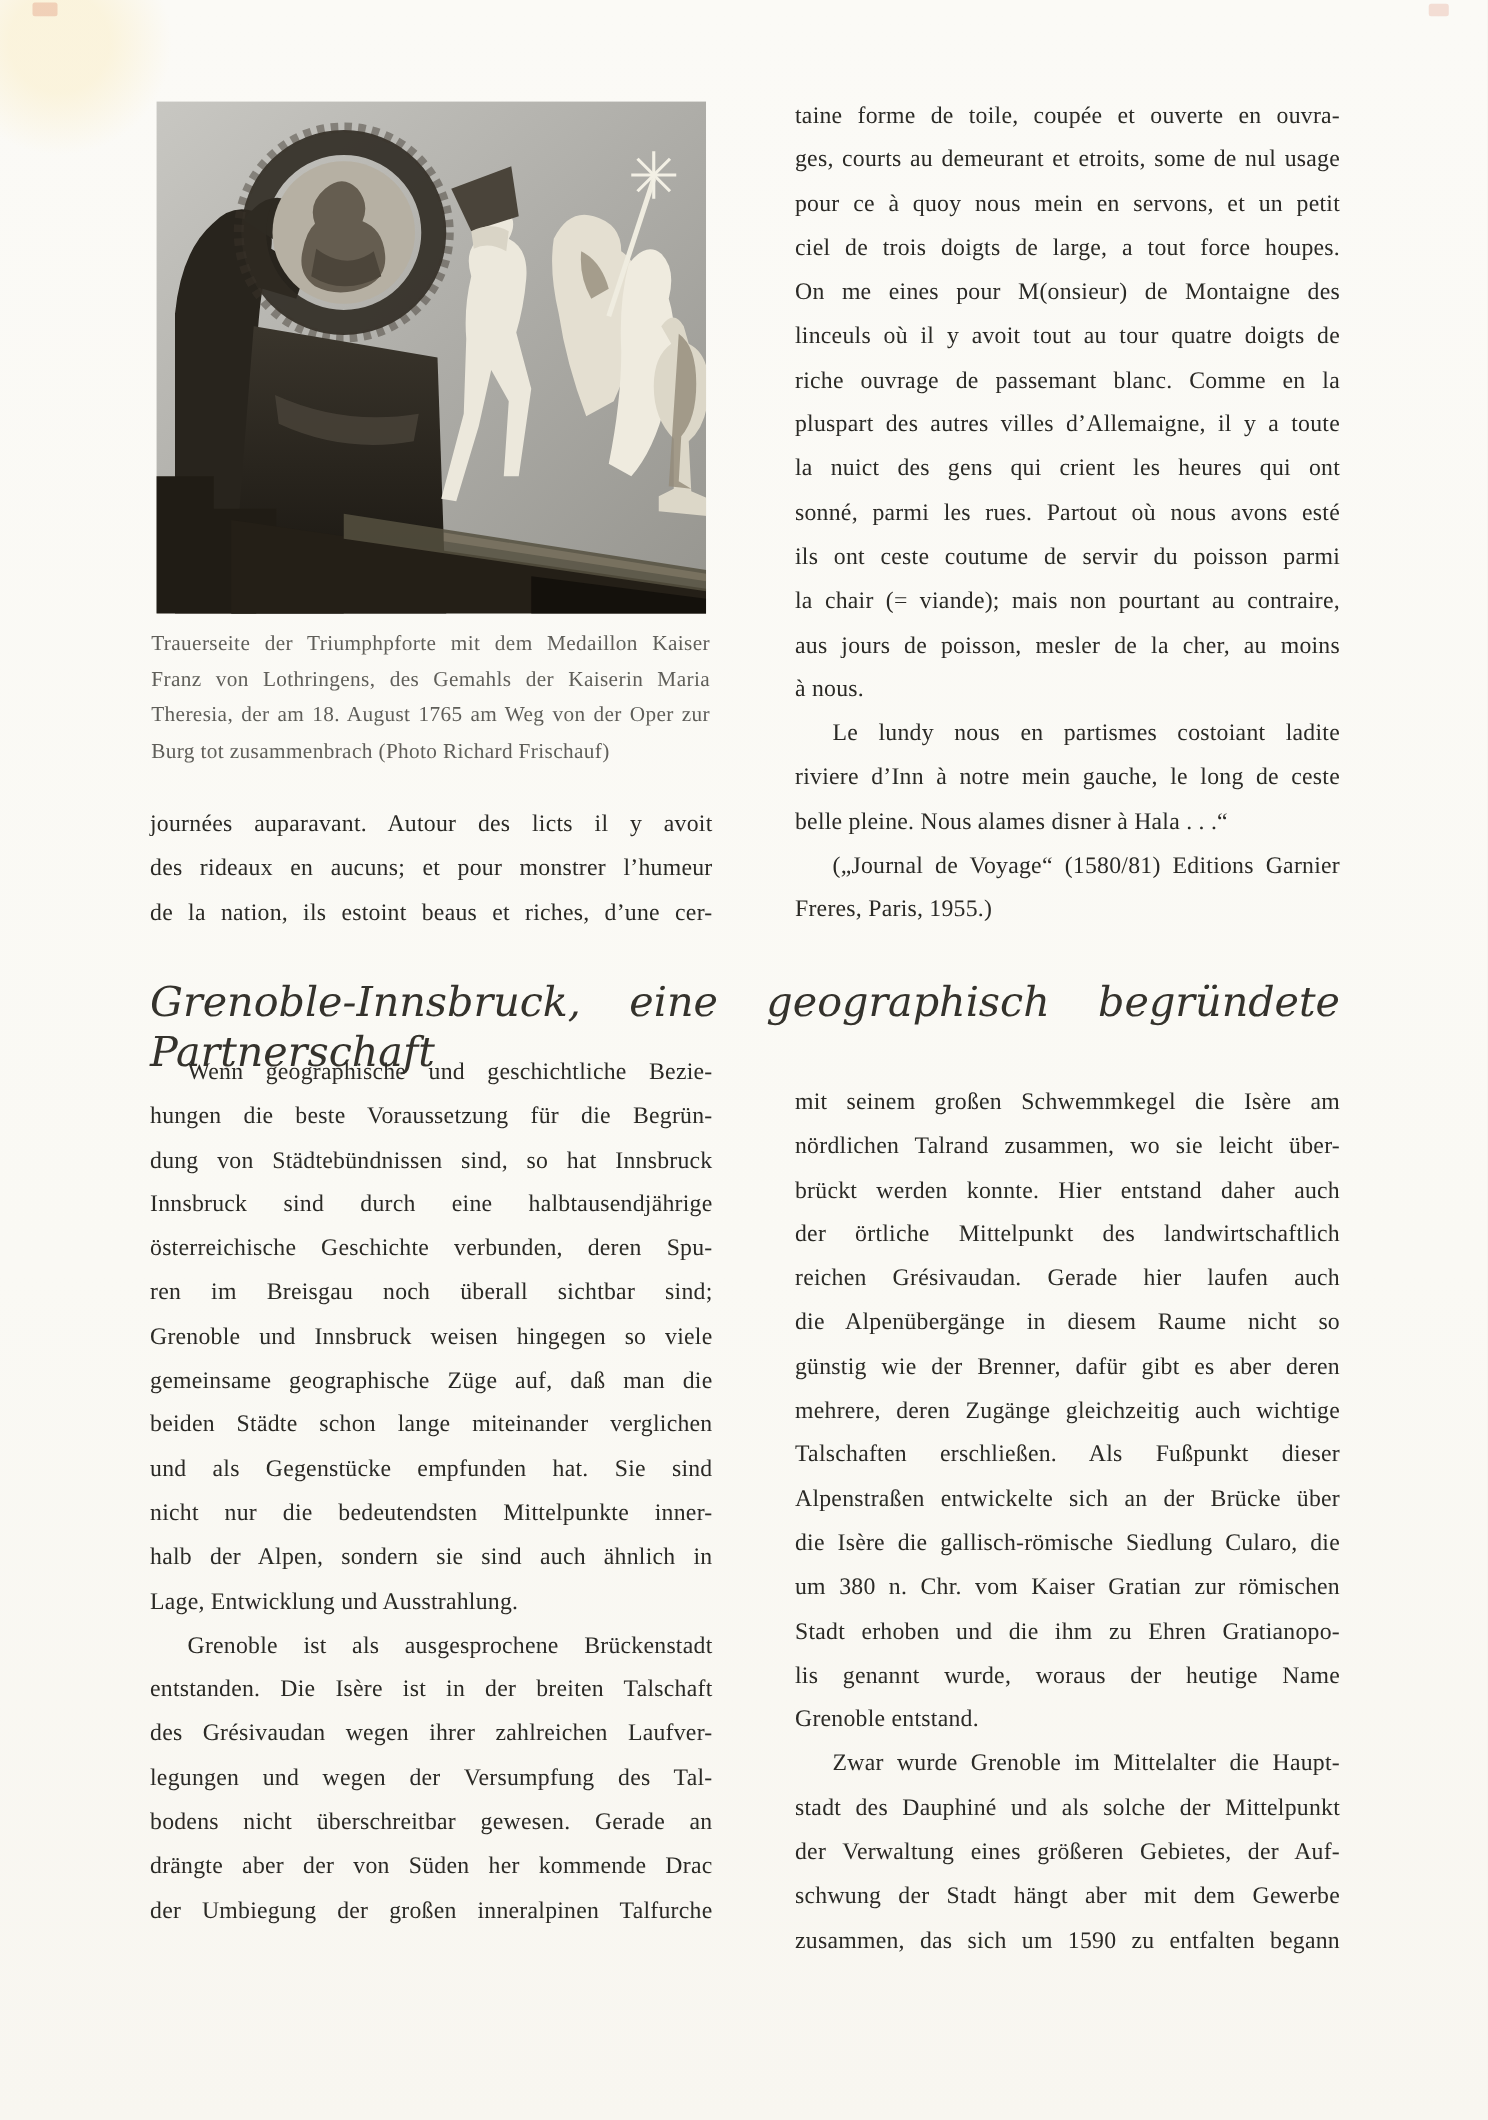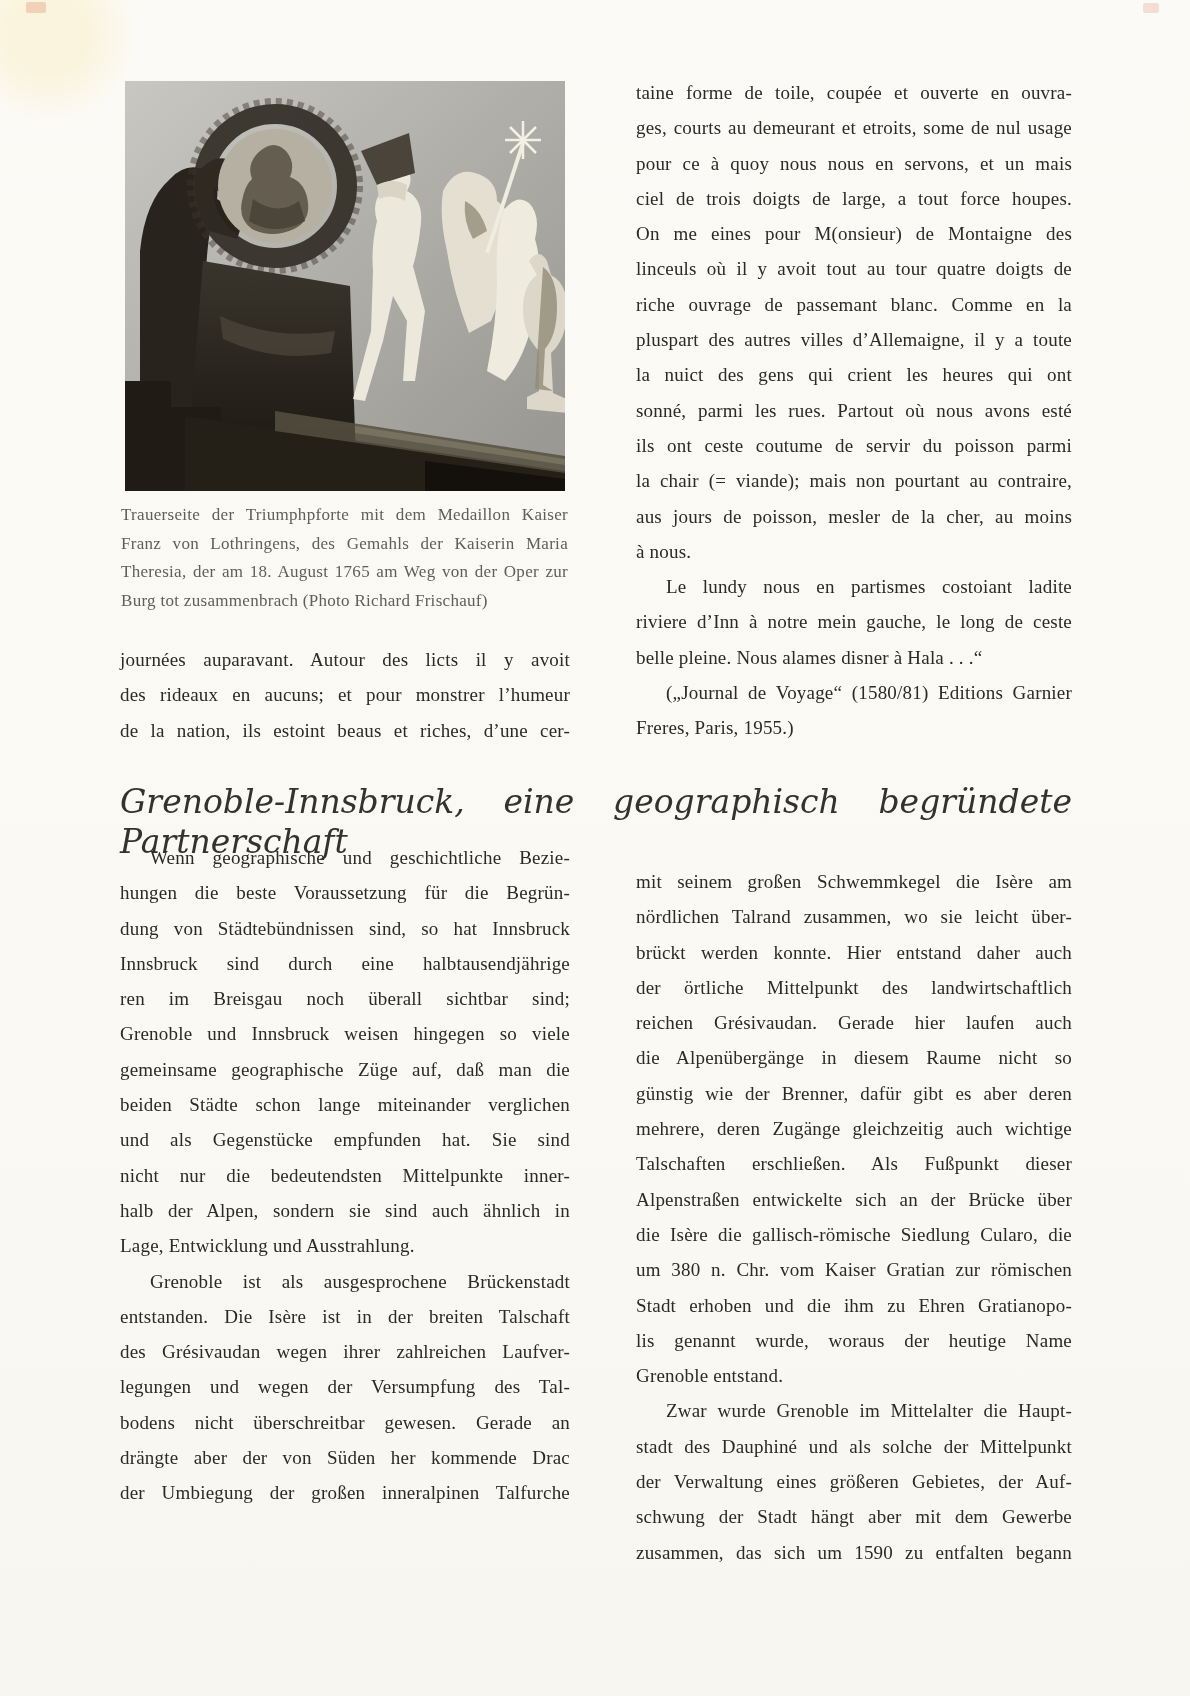--- a/index.html
+++ b/index.html
@@ -120,21 +120,21 @@
         <div class="line">Franz von Lothringens, des Gemahls der Kaiserin Maria</div>
         <div class="line">Theresia, der am 18. August 1765 am Weg von der Oper zur</div>
         <div class="line line-last">Burg tot zusammenbrach (Photo Richard Frischauf)</div>
       </div>
     </div>
 
   <div class="bodytext col-right-french">
       <div class="para">
         <div class="line">taine forme de toile, coupée et ouverte en ouvra-</div>
         <div class="line">ges, courts au demeurant et etroits, some de nul usage</div>
-        <div class="line">pour ce à quoy nous nous en servons, et un mais</div>
+        <div class="line">pour ce à quoy nous mein en servons, et un petit</div>
         <div class="line">ciel de trois doigts de large, a tout force houpes.</div>
         <div class="line">On me eines pour M(onsieur) de Montaigne des</div>
         <div class="line">linceuls où il y avoit tout au tour quatre doigts de</div>
         <div class="line">riche ouvrage de passemant blanc. Comme en la</div>
         <div class="line">pluspart des autres villes d’Allemaigne, il y a toute</div>
         <div class="line">la nuict des gens qui crient les heures qui ont</div>
         <div class="line">sonné, parmi les rues. Partout où nous avons esté</div>
         <div class="line">ils ont ceste coutume de servir du poisson parmi</div>
         <div class="line">la chair (= viande); mais non pourtant au contraire,</div>
         <div class="line">aus jours de poisson, mesler de la cher, au moins</div>
@@ -160,20 +160,21 @@
     </div>
 
   <h1 class="heading">Grenoble-Innsbruck, eine geographisch begründete Partnerschaft</h1>
 
   <div class="bodytext col-left-german">
       <div class="para indent">
         <div class="line">Wenn geographische und geschichtliche Bezie-</div>
         <div class="line">hungen die beste Voraussetzung für die Begrün-</div>
         <div class="line">dung von Städtebündnissen sind, so hat Innsbruck</div>
         <div class="line">Innsbruck sind durch eine halbtausendjährige</div>
+        <div class="line">österreichische Geschichte verbunden, deren Spu-</div>
         <div class="line">ren im Breisgau noch überall sichtbar sind;</div>
         <div class="line">Grenoble und Innsbruck weisen hingegen so viele</div>
         <div class="line">gemeinsame geographische Züge auf, daß man die</div>
         <div class="line">beiden Städte schon lange miteinander verglichen</div>
         <div class="line">und als Gegenstücke empfunden hat. Sie sind</div>
         <div class="line">nicht nur die bedeutendsten Mittelpunkte inner-</div>
         <div class="line">halb der Alpen, sondern sie sind auch ähnlich in</div>
         <div class="line line-last">Lage, Entwicklung und Ausstrahlung.</div>
       </div>
       <div class="para indent">

